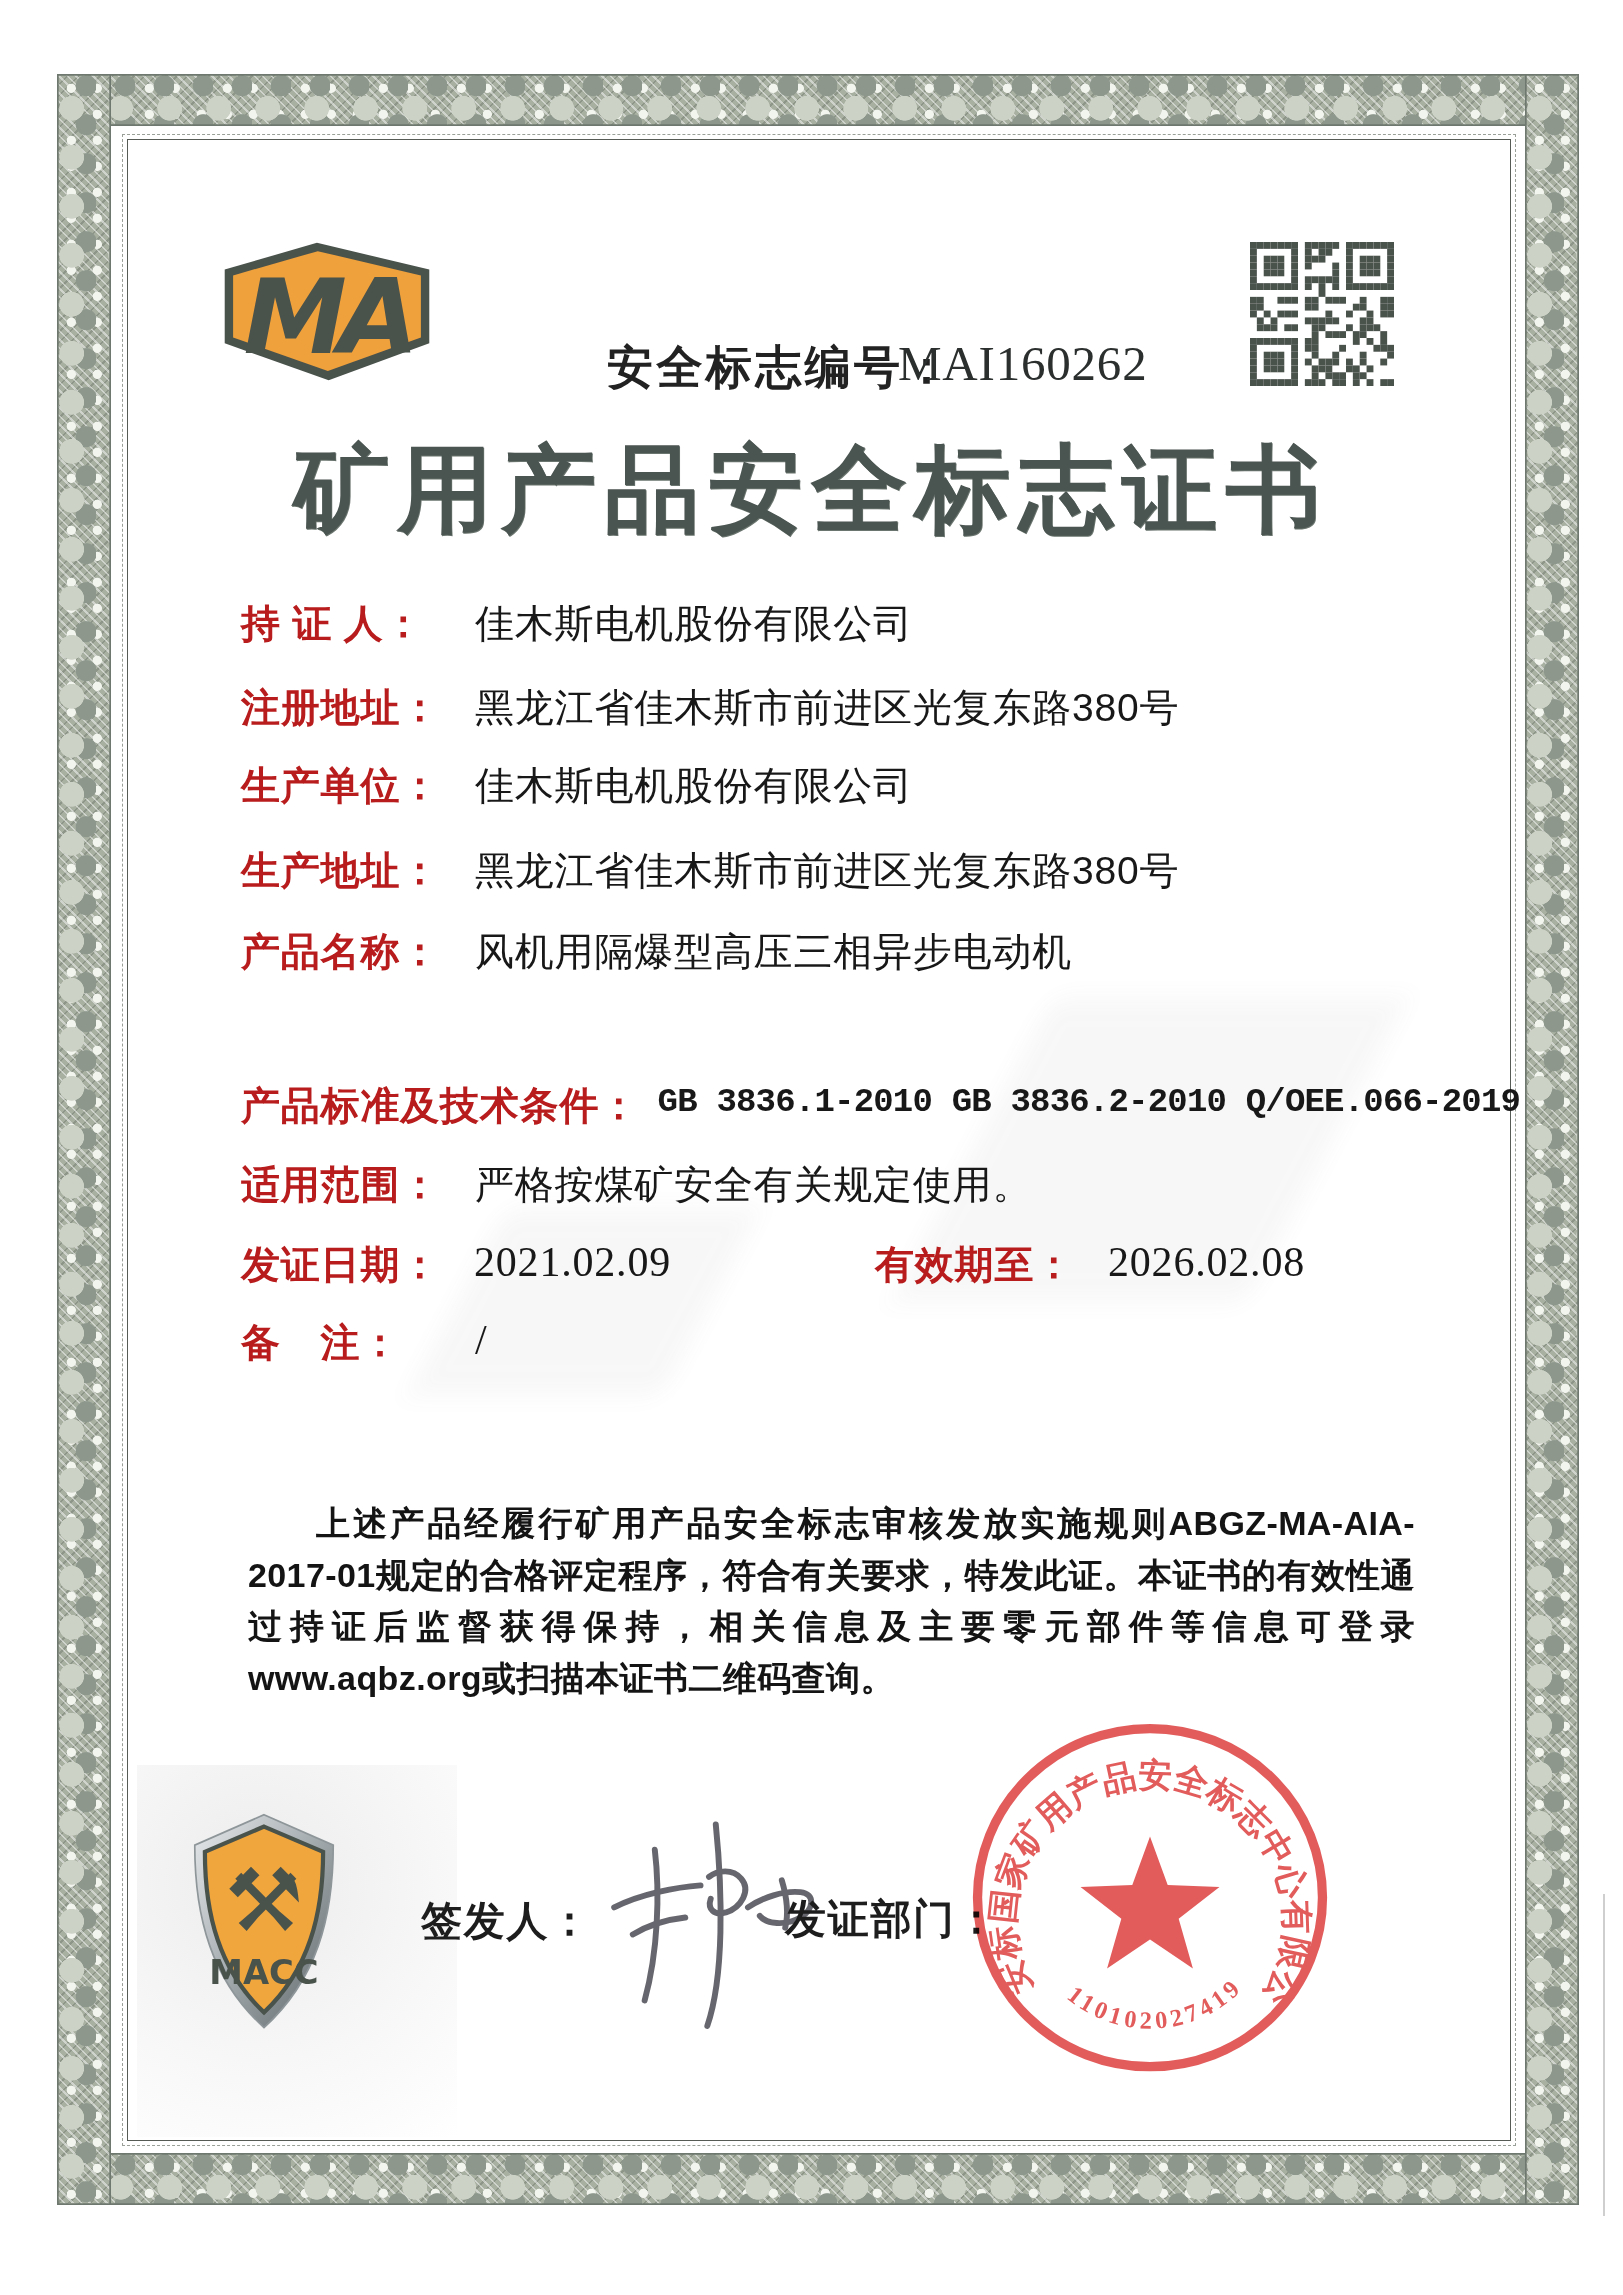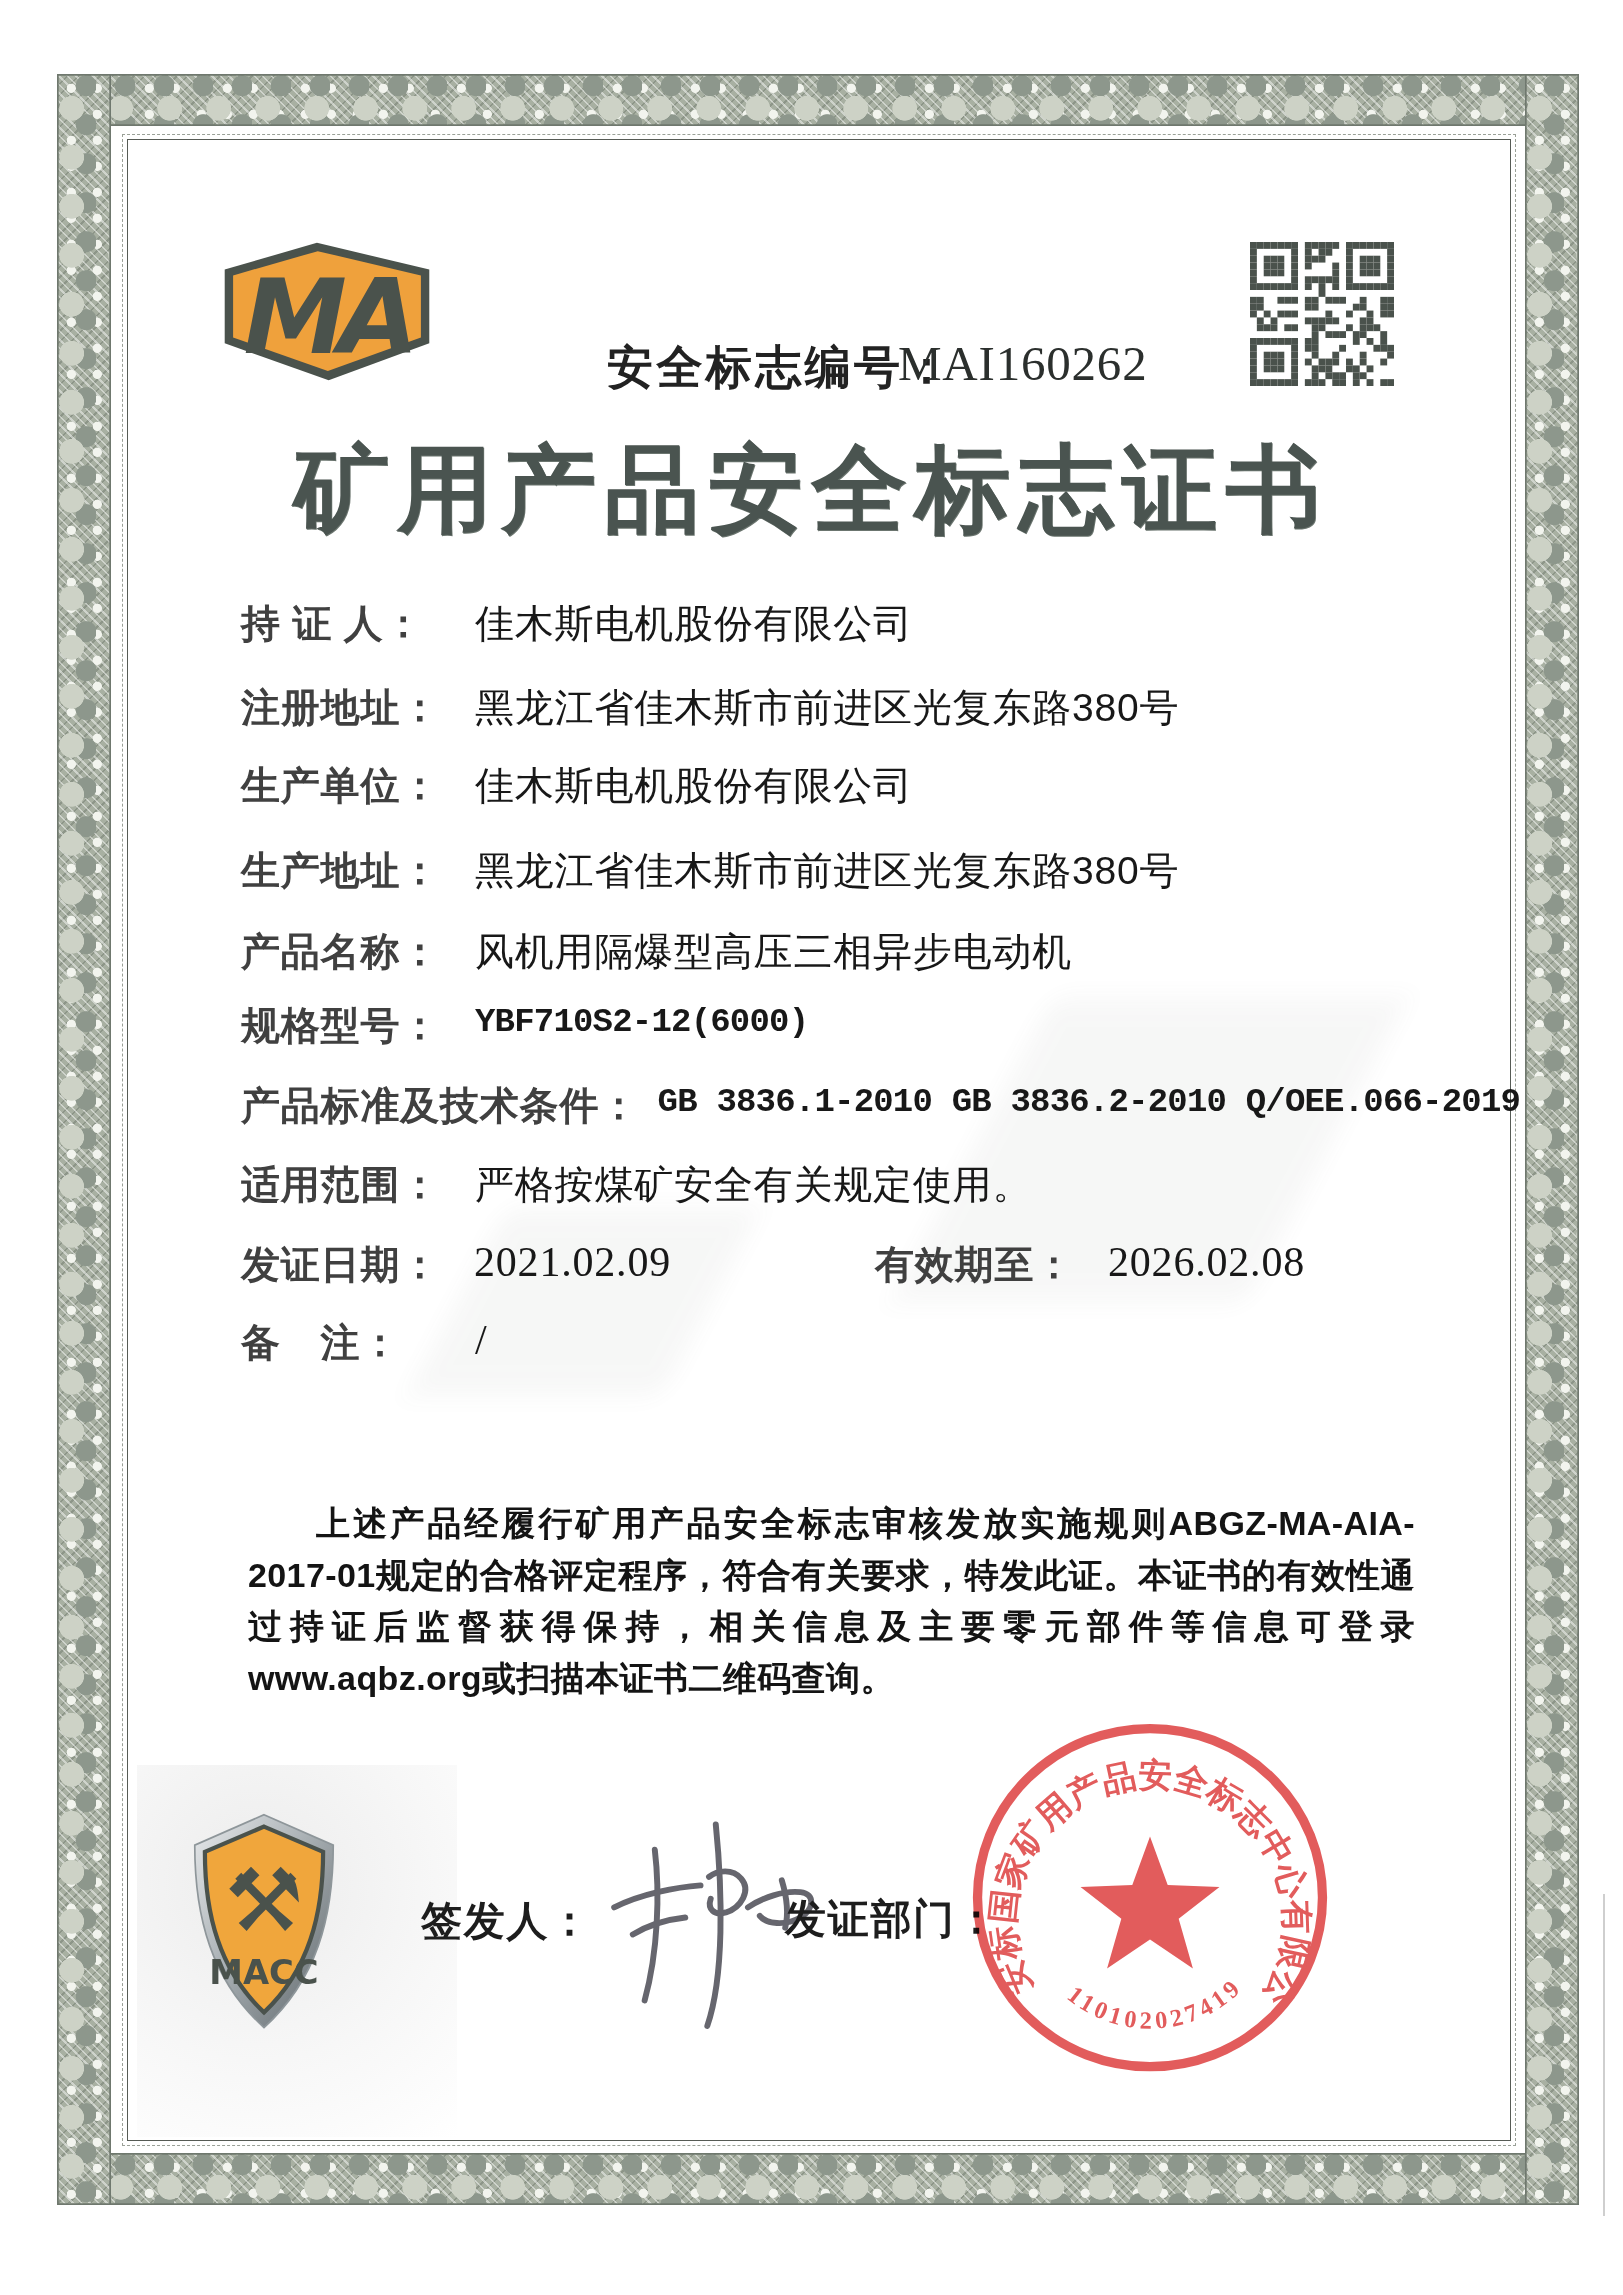--- a/index.html
+++ b/index.html
@@ -31,21 +31,21 @@
   .serial-label{position:absolute;left:607px;top:337px;font-size:46px;font-weight:bold;letter-spacing:3.4px;color:#222;}
   .serial-value{position:absolute;left:898px;top:335px;font-size:49px;font-family:Liberation Serif, serif;letter-spacing:0.8px;color:#2b2f2d;}
   .qr{position:absolute;left:1250px;top:242px;width:144px;height:144px;}
 
   .title{position:absolute;left:50%;top:427px;transform:translateX(-50%);white-space:nowrap;
     font-family:"Liberation Serif",serif;font-weight:bold;font-size:95px;letter-spacing:8.5px;color:#4a5450;
     text-shadow:0.8px 0.8px 0 #6b756f;}
 
   
   .row{position:absolute;left:241px;display:flex;align-items:flex-start;}
-  .lbl{font-size:39px;font-weight:bold;color:#404040;flex:none;width:234px;letter-spacing:0.8px;}
+  .lbl{font-size:39px;font-weight:bold;color:#b91c1c;flex:none;width:234px;letter-spacing:0.8px;}
   .lbl.wide{width:auto;margin-right:18.6px;}
   .val{font-size:39px;color:#181818;letter-spacing:0.8px;}
   .val.mono{font-family:"Liberation Mono",monospace;font-size:34px;letter-spacing:-0.8px;padding-top:4.2px;font-weight:bold;}
   .val.serif{font-family:"Liberation Serif",serif;font-size:42px;letter-spacing:0.8px;}
 
   .pair2{position:absolute;display:flex;text-align:right;}
   .pair2 .lbl{width:auto;margin-right:34px;}
 
   
   .statement{position:absolute;left:237px;top:1498px;width:1167px;font-size:34px;line-height:1.52;
@@ -327,24 +327,20 @@
     <span class="val">佳木斯电机股份有限公司</span>
   </div>
   <div class="row" style="top:844px;">
     <span class="lbl">生产地址：</span>
     <span class="val">黑龙江省佳木斯市前进区光复东路380号</span>
   </div>
   <div class="row" style="top:925px;">
     <span class="lbl">产品名称：</span>
     <span class="val">风机用隔爆型高压三相异步电动机</span>
   </div>
-  <div class="row" style="top:999px;">
-    <span class="lbl">规格型号：</span>
-    <span class="val mono">YBF710S2-12(6000)</span>
-  </div>
   <div class="row" style="top:1079px;">
     <span class="lbl wide">产品标准及技术条件：</span>
     <span class="val mono">GB 3836.1-2010  GB 3836.2-2010  Q/OEE.066-2019</span>
   </div>
   <div class="row" style="top:1158px;">
     <span class="lbl">适用范围：</span>
     <span class="val">严格按煤矿安全有关规定使用。</span>
   </div>
 
   <div class="pair2" style="left:241px;top:1238px;">

